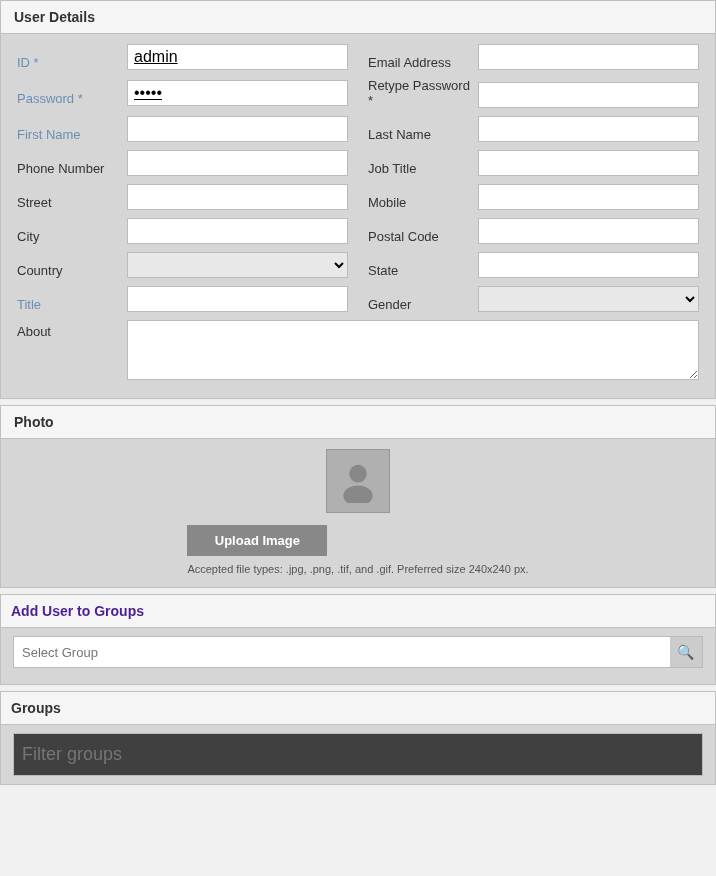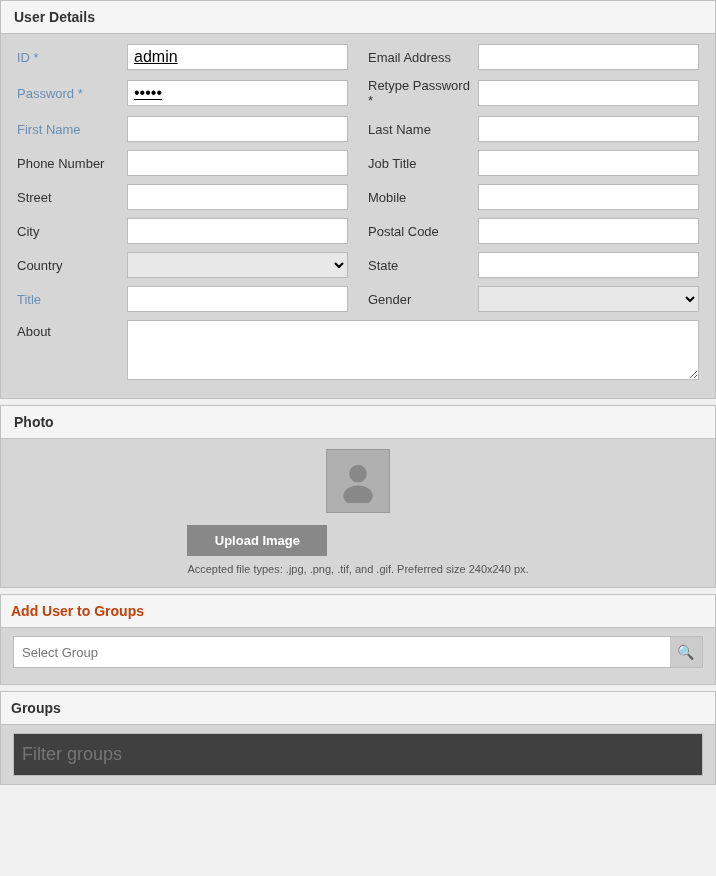--- a/index.html
+++ b/index.html
@@ -32,21 +32,21 @@
     }
 
     .form-row {
       display: flex;
       align-items: center;
       margin-bottom: 8px;
     }
 
     .form-col {
       display: flex;
-      align-items: center;
+      align-items: flex-end;
       flex: 1;
     }
 
     .form-label {
       width: 110px;
       min-width: 110px;
       color: #6a8fb5;
       font-size: 13px;
       padding-right: 6px;
     }
@@ -176,21 +176,21 @@
       border: 1px solid #c0c0c0;
       margin-bottom: 6px;
     }
 
     .groups-title {
       font-size: 14px;
       font-weight: bold;
       padding: 8px 10px;
       background: #f5f5f5;
       border-bottom: 1px solid #c0c0c0;
-      color: #c2410c;
+      color: #4c1d95;
     }
 
     .groups-body {
       padding: 8px 12px;
       background: #d6d6d6;
     }
 
     .search-row {
       display: flex;
       align-items: center;

